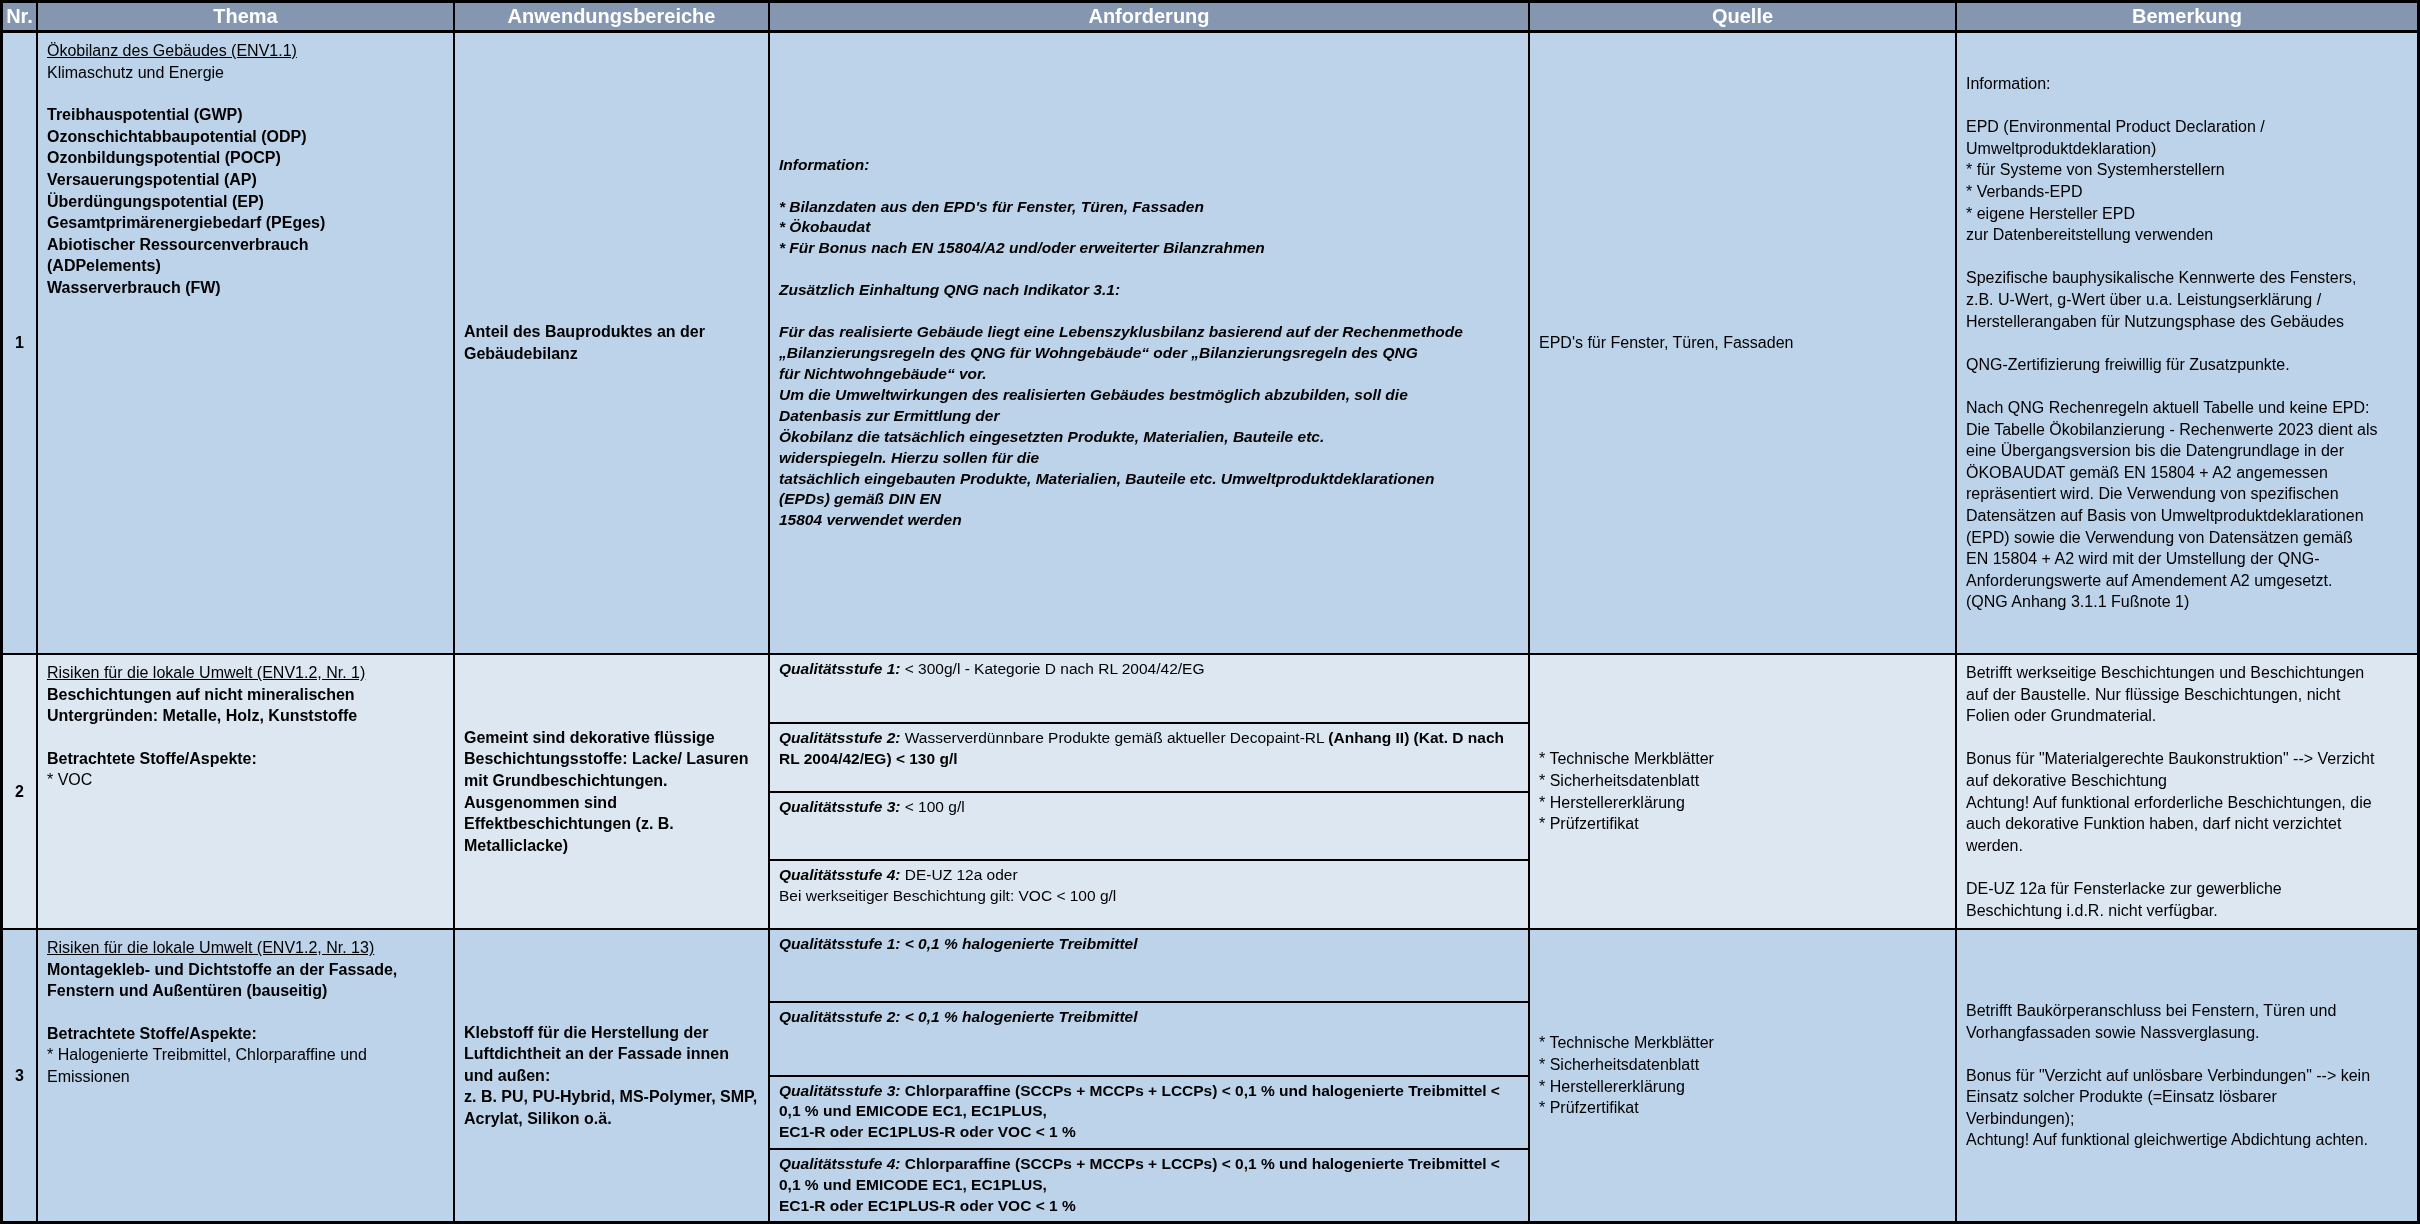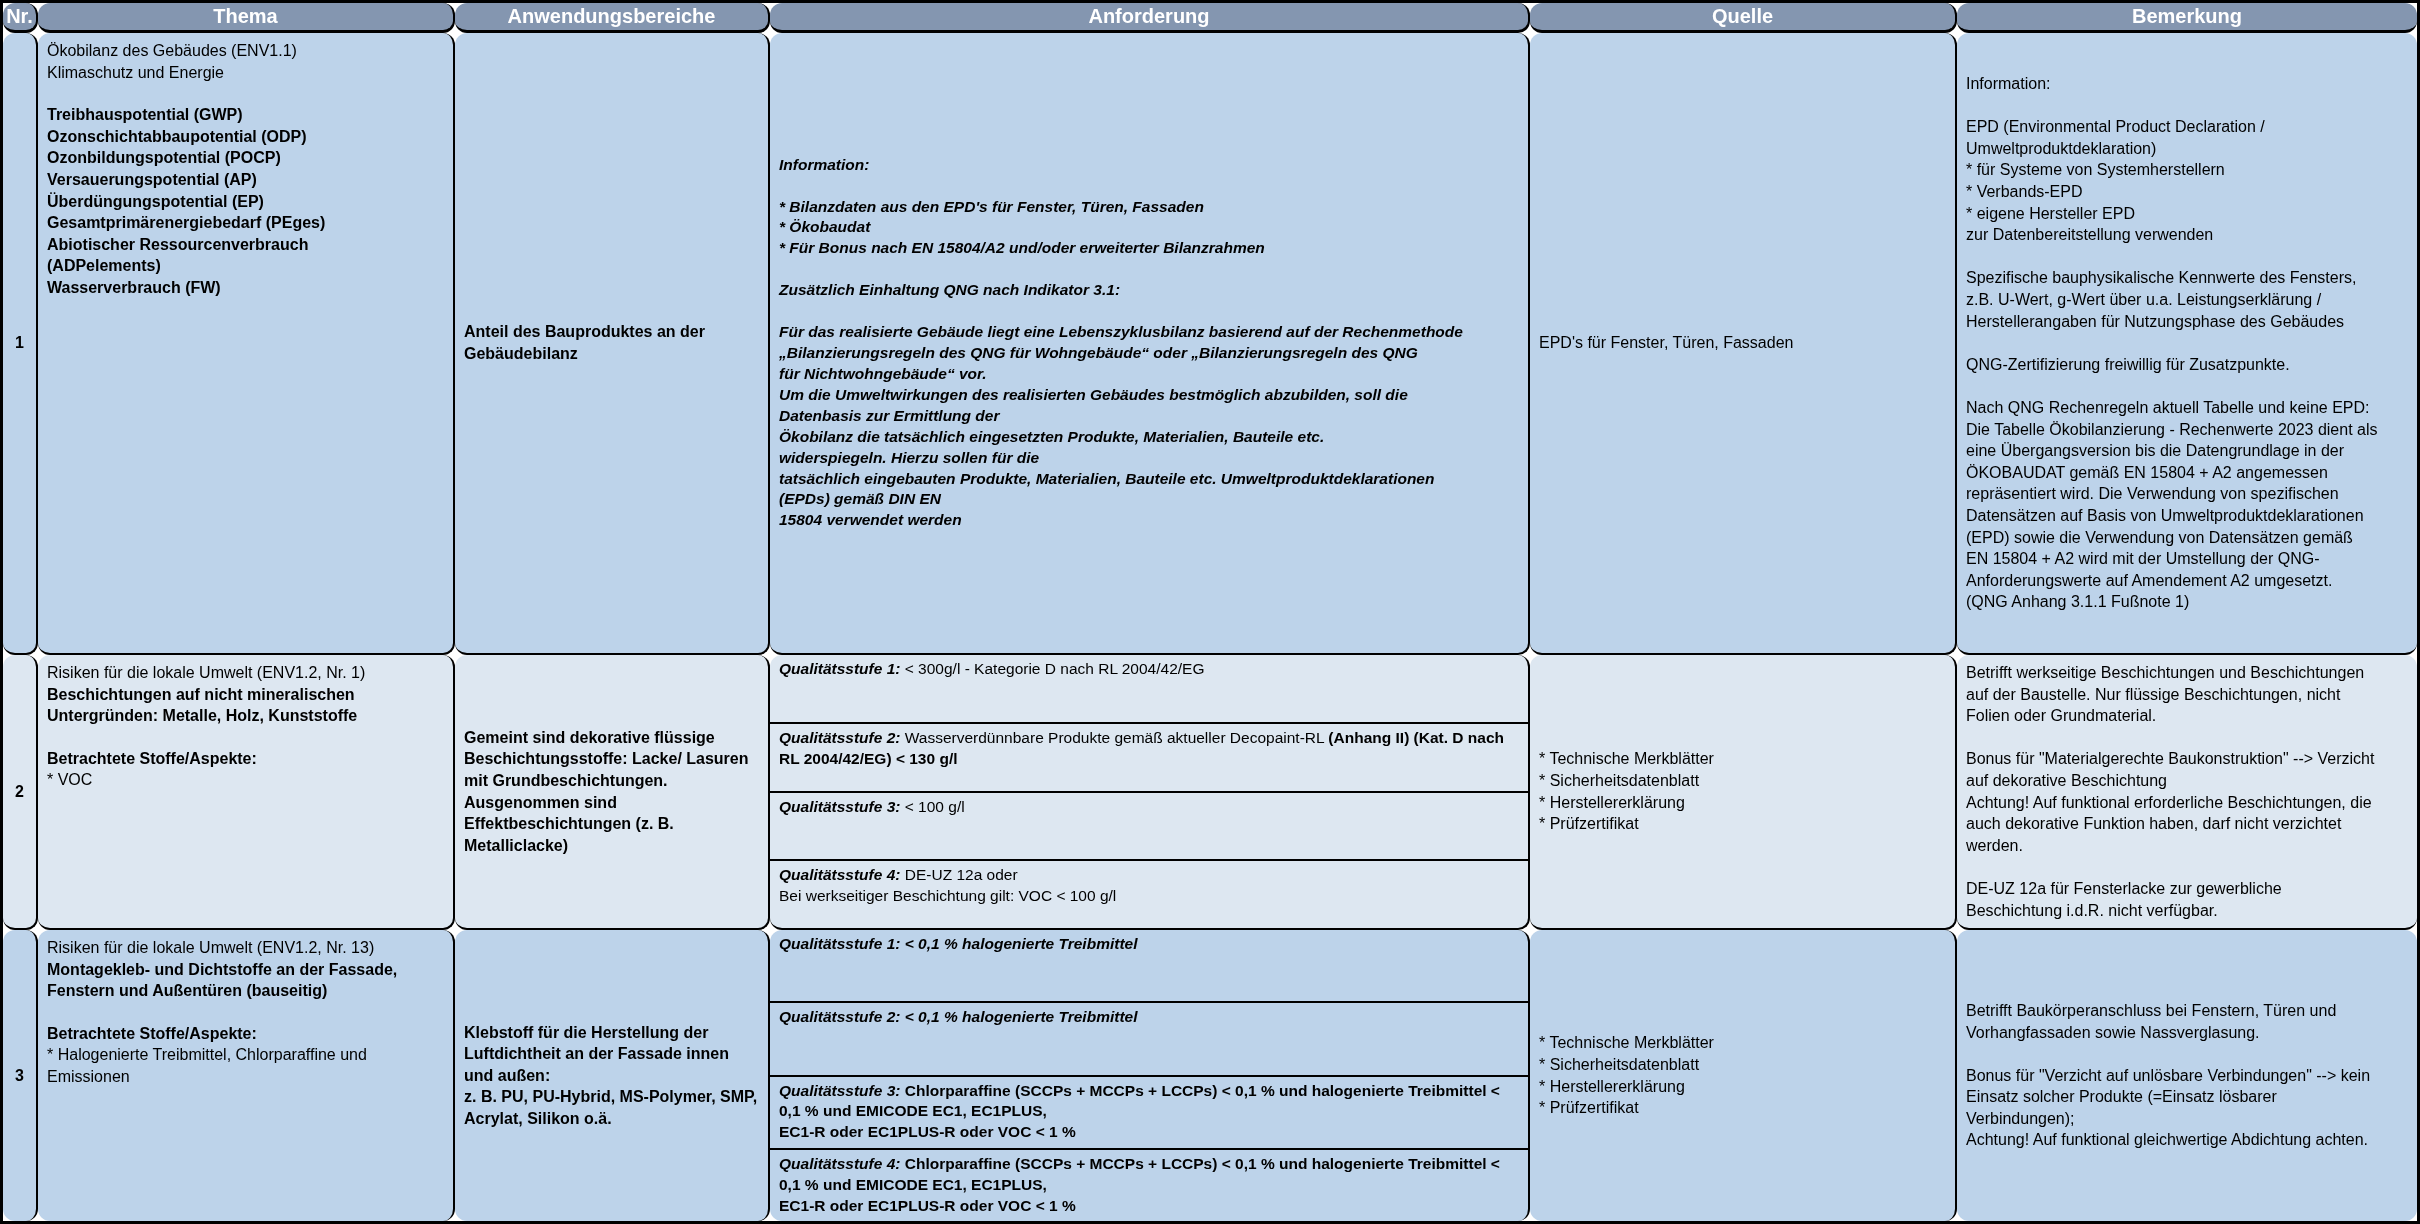--- a/index.html
+++ b/index.html
@@ -5,34 +5,34 @@
   html,body { margin:0; padding:0; background:#ffffff; }
   .table {
     width:2420px; height:1224px; box-sizing:border-box;
     border:3px solid #000;
     display:grid;
     grid-template-columns:35px 417px 315px 760px 427px 460px;
     grid-template-rows:30px 622px 275px 291px;
     font-family:"Liberation Sans","DejaVu Sans",sans-serif;
     font-size:16px; color:#000; line-height:1.35;
   }
-  .cell { box-sizing:border-box; border-right:2px solid #000; border-bottom:2px solid #000; overflow:hidden;border-radius:12px; }
+  .cell { box-sizing:border-box; border-right:2px solid #000; border-bottom:2px solid #000; overflow:hidden; }
   .last-col { border-right:none; }
   .last-row { border-bottom:none; }
   .hcell {
     background:#8496B0; color:#ffffff; font-weight:bold; font-size:20px;
     display:flex; align-items:center; justify-content:center;
     border-bottom:3px solid #000;
   }
   .bg-dark  { background:#BDD3EA; }
   .bg-light { background:#DDE7F1; }
   .pad { padding:7px 9px; }
   .vcenter { display:flex; flex-direction:column; justify-content:center; }
   .nrcell { display:flex; align-items:center; justify-content:center; font-weight:bold; }
-  .u  { }
+  .u  { text-decoration:underline; }
   .b  { font-weight:bold; }
   .bi { font-weight:bold; font-style:italic; }
   .pre { white-space:pre-line; }
   .spacer { height:21px; }
   .anf { font-size:15.5px; }
   .stufen { display:flex; flex-direction:column; padding:0; }
   .stufe {
     flex:1; box-sizing:border-box; border-bottom:2px solid #000;
     display:flex; flex-direction:column; justify-content:flex-start;
     padding:4px 9px; font-size:15.5px;

